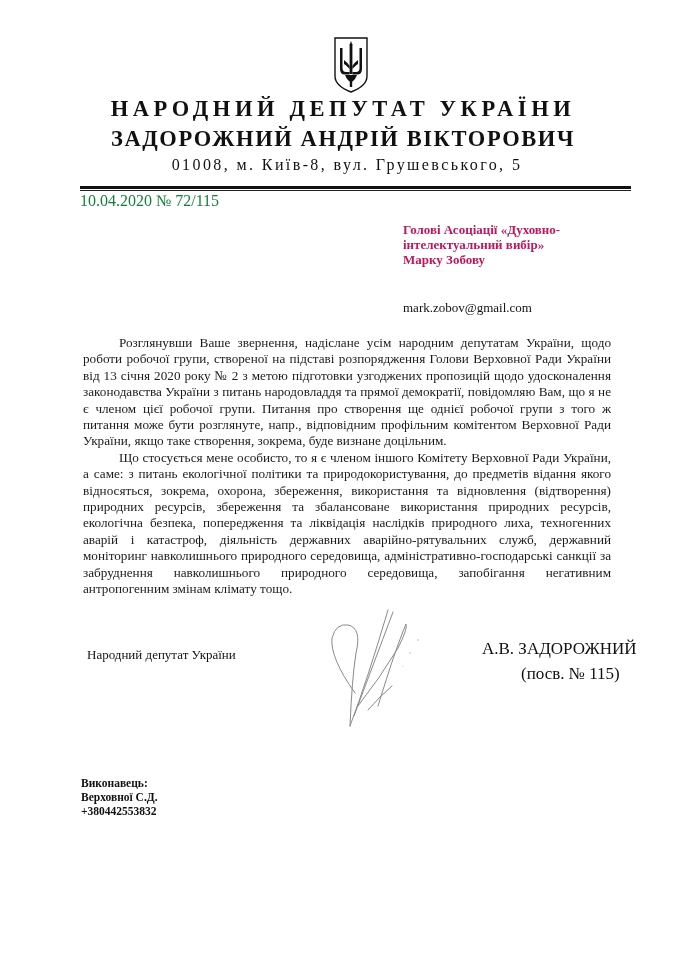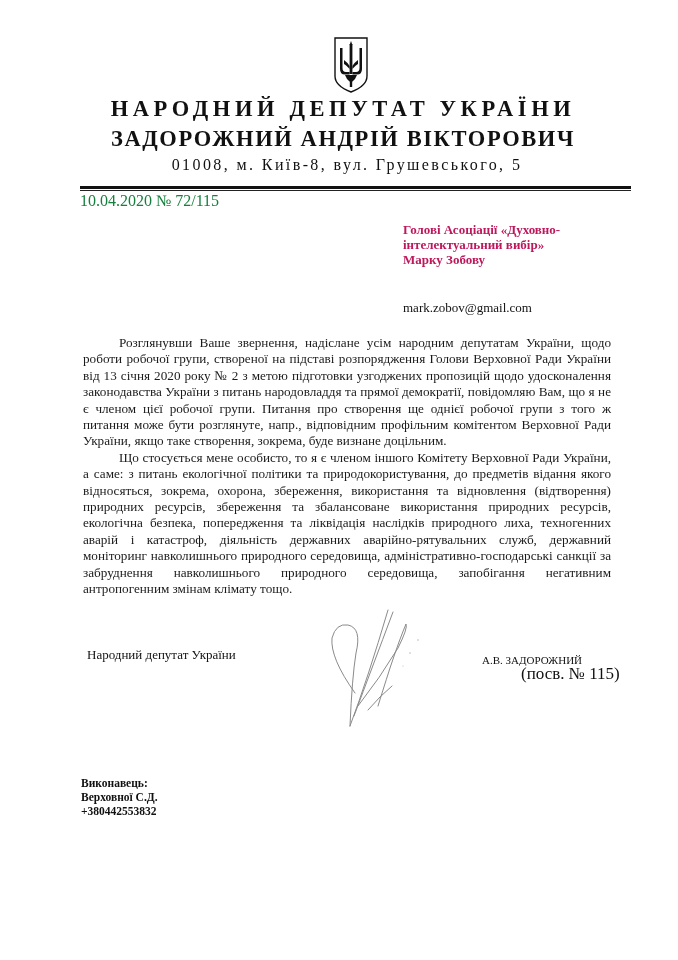--- a/index.html
+++ b/index.html
@@ -114,22 +114,22 @@
     .signature {
       position: absolute;
       left: 310px;
       top: 598px;
       width: 120px;
       height: 140px;
     }
     .sign-name {
       position: absolute;
       left: 482px;
-      top: 654px;
-      font-size: 11px;
+      top: 639px;
+      font-size: 17px;
       color: #111;
       text-align: left;
     }
     .sign-id {
       position: absolute;
       left: 521px;
       top: 664px;
       font-size: 17px;
       color: #111;
     }

